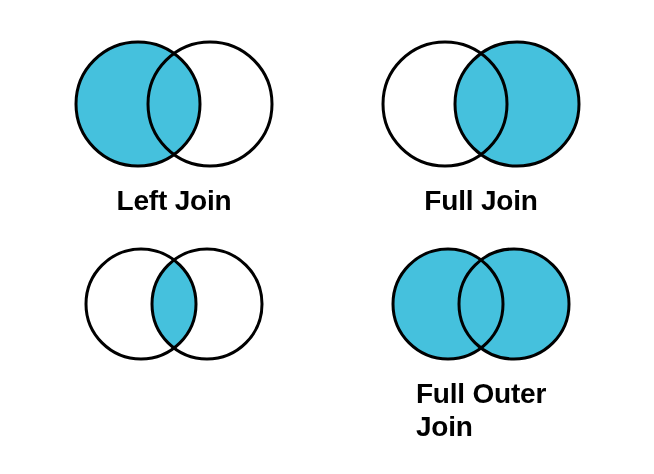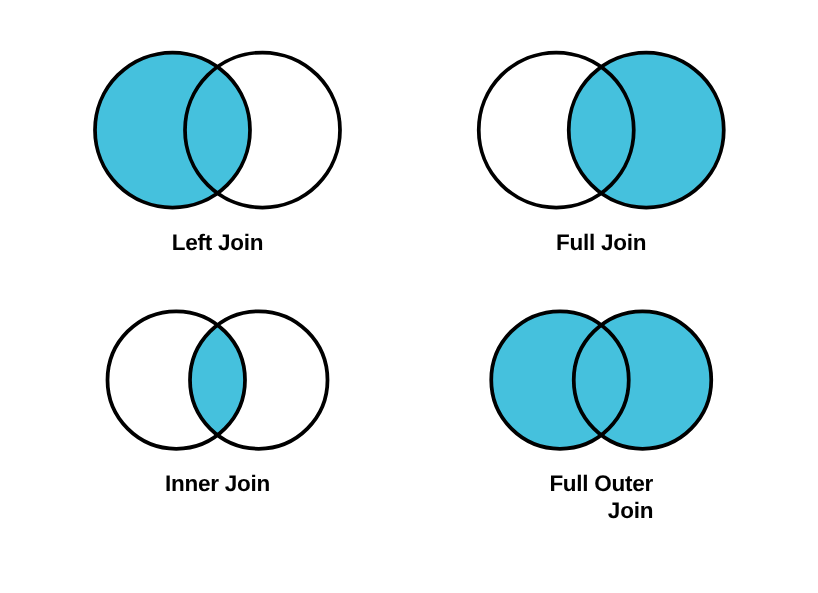--- a/index.html
+++ b/index.html
@@ -31,24 +31,24 @@
   .cell-br { left: 320px; top: 243px; width: 322px; }
 
   .venn {
     display: block;
   }
   .venn-top    { width: 208px; height: 136px; }
   .venn-bottom { width: 190px; height: 122px; }
 
   .label {
     margin-top: 12px;
-    font-size: 18px;
+    font-size: 28px;
     font-weight: bold;
     color: #000000;
-    text-align: right;
+    text-align: left;
     line-height: 1.18;
     letter-spacing: -0.2px;
     white-space: pre-line;
   }
   .label-wrap {
     max-width: 180px;
   }
 </style>
 </head>
 <body>
@@ -116,21 +116,20 @@
       <circle cx="62" cy="61" r="55" fill="#ffffff"></circle>
       <circle cx="128" cy="61" r="55" fill="#ffffff"></circle>
 
       <g clip-path="url(#clipL-ij)">
         <circle cx="128" cy="61" r="55" fill="#45c1dd"></circle>
       </g>
 
       <circle cx="62" cy="61" r="55" fill="none" stroke="#000000" stroke-width="3"></circle>
       <circle cx="128" cy="61" r="55" fill="none" stroke="#000000" stroke-width="3"></circle>
     </svg>
-    <div class="label">Inner Join</div>
   </div>
 
   <div class="cell cell-br">
     <svg class="venn venn-bottom" viewBox="0 0 190 122">
 
       <circle cx="62" cy="61" r="55" fill="#45c1dd"></circle>
       <circle cx="128" cy="61" r="55" fill="#45c1dd"></circle>
 
       <circle cx="62" cy="61" r="55" fill="none" stroke="#000000" stroke-width="3"></circle>
       <circle cx="128" cy="61" r="55" fill="none" stroke="#000000" stroke-width="3"></circle>

